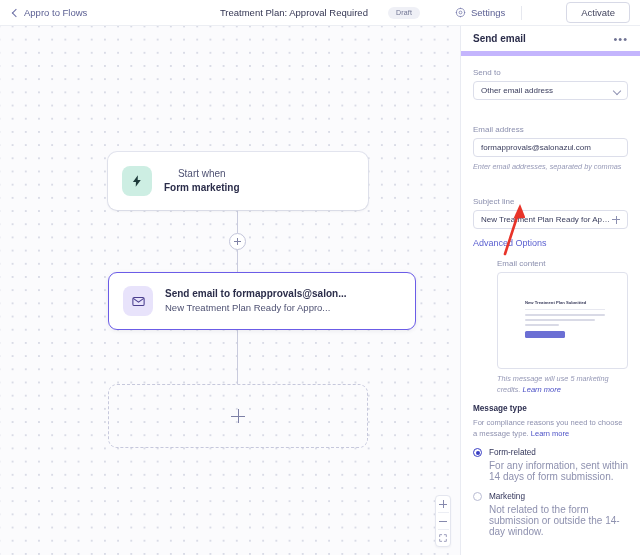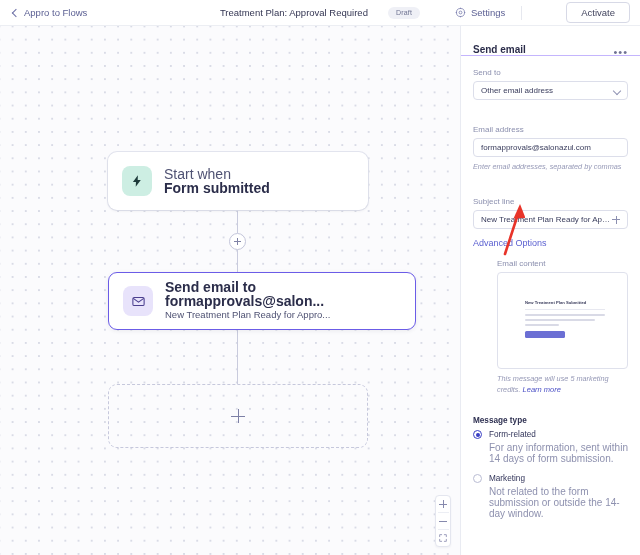--- a/index.html
+++ b/index.html
@@ -88,21 +88,21 @@
     border: 1.4px solid #6b5ce7;
   }
   .node-icon {
     width: 30px; height: 30px; border-radius: 8px;
     display: flex; align-items: center; justify-content: center;
     flex: 0 0 30px;
   }
   .node-icon.mint { background: #cdeee3; }
   .node-icon.lilac { background: #e8e3fb; }
   .node-text { margin-left: 12px; min-width: 0; }
-  .node-label { font-size: 14px; color: #4f5273; line-height: 14px; }
+  .node-label { font-size: 10px; color: #4f5273; line-height: 14px; text-align: center; }
   .node-label.bold { font-weight: bold; color: #2b2d4a; }
   .node-sub { font-size: 9.5px; color: #4f5273; line-height: 14px; }
 
   .connector {
     position: absolute; left: 237px; width: 1px; background: #c9cbdd;
   }
   .plus-node {
     position: absolute; width: 17px; height: 17px; border-radius: 50%;
     background: #ffffff; border: 1px solid #c3c5da;
     left: 229px; top: 207px;
@@ -147,22 +147,22 @@
   
   .panel {
     width: 180px; flex: 0 0 180px;
     background: #ffffff;
     border-left: 1px solid #e9ebf2;
     display: flex; flex-direction: column;
     position: relative;
   }
   .panel-head {
     height: 30px; flex: 0 0 30px;
-    display: flex; align-items: flex-end; padding: 0 12px;
-    border-bottom: 1px solid #c4b5fd;
+    display: flex; align-items: center; padding: 0 12px;
+    border-bottom: 5px solid #c4b5fd;
   }
   .panel-title { font-size: 10px; color: #2b2d4a; font-weight: bold; }
   .dots { margin-left: auto; color: #6f7293; font-size: 11px; letter-spacing: 1px; cursor: pointer; line-height: 6px; }
   .panel-body { flex: 1; overflow: hidden; padding: 12px 12px 0 12px; }
 
   .field-label { font-size: 8px; color: #8b8fae; margin-bottom: 4px; }
   .select-box, .input-box {
     height: 19px; border: 1px solid #dcdeea; border-radius: 4px;
     background: #fff; display: flex; align-items: center;
     padding: 0 7px; font-size: 8px; color: #393c5c; cursor: pointer;
@@ -259,21 +259,21 @@
       <div class="connector" style="top:304px; height:54px;"></div>
 
       <div class="node trigger">
         <div class="node-icon mint">
           <svg width="14" height="14" viewBox="0 0 24 24" fill="none">
             <path d="M13.5 2 5 13.6h5.2L9.8 22 18.5 10.2h-5.3L13.5 2z" fill="#1e3b3b"></path>
           </svg>
         </div>
         <div class="node-text">
           <div class="node-label">Start when</div>
-          <div class="node-label bold">Form submitted</div>
+          <div class="node-label bold">Form marketing</div>
         </div>
       </div>
 
       <div class="node selected">
         <div class="node-icon lilac">
           <svg width="15" height="15" viewBox="0 0 24 24" fill="none">
             <rect x="3" y="5.5" width="18" height="13" rx="2.2" stroke="#4b3f8f" stroke-width="1.7"></rect>
             <path d="M4.2 7.3 12 13l7.8-5.7" stroke="#4b3f8f" stroke-width="1.7" stroke-linecap="round"></path>
           </svg>
         </div>
@@ -327,40 +327,44 @@
         <div class="mb9">
           <div class="field-label">Subject line</div>
           <div class="input-box">
             <span class="val">New Treatment Plan Ready for Approval</span>
             <span class="tiny-plus"></span>
           </div>
         </div>
 
         <div class="link mb10" style="margin-bottom:11px;">Advanced Options</div>
 
-        <div style="margin-bottom:21px;padding-left:24px;">
+        <div style="margin-bottom:9px;padding-left:24px;">
           <div class="field-label">Email content</div>
           <div class="preview-frame">
             <div class="prev-inner">
               <div class="prev-title">New Treatment Plan Submitted</div>
               <div class="prev-rule"></div>
               <div class="prev-line" style="width:100%;"></div>
               <div class="prev-line" style="width:88%;"></div>
               <div class="prev-line" style="width:42%;"></div>
               <div class="prev-btn"></div>
             </div>
           </div>
           <div class="helper">
             <span>This message will use 5 marketing credits.</span>
             <span class="link-sm" style="font-style:italic;">Learn more</span>
           </div>
         </div>
 
         <div>
           <div class="sec-title">Message type</div>
+          <div class="sec-desc">
+            <span>For compliance reasons you need to choose a message type.</span>
+            <span class="link-sm">Learn more</span>
+          </div>
 
           <div class="radio-row">
             <span class="radio on"></span>
             <div>
               <div class="radio-label">Form-related</div>
               <div class="radio-desc">For any information, sent within 14 days of form submission.</div>
             </div>
           </div>
 
           <div class="radio-row">

